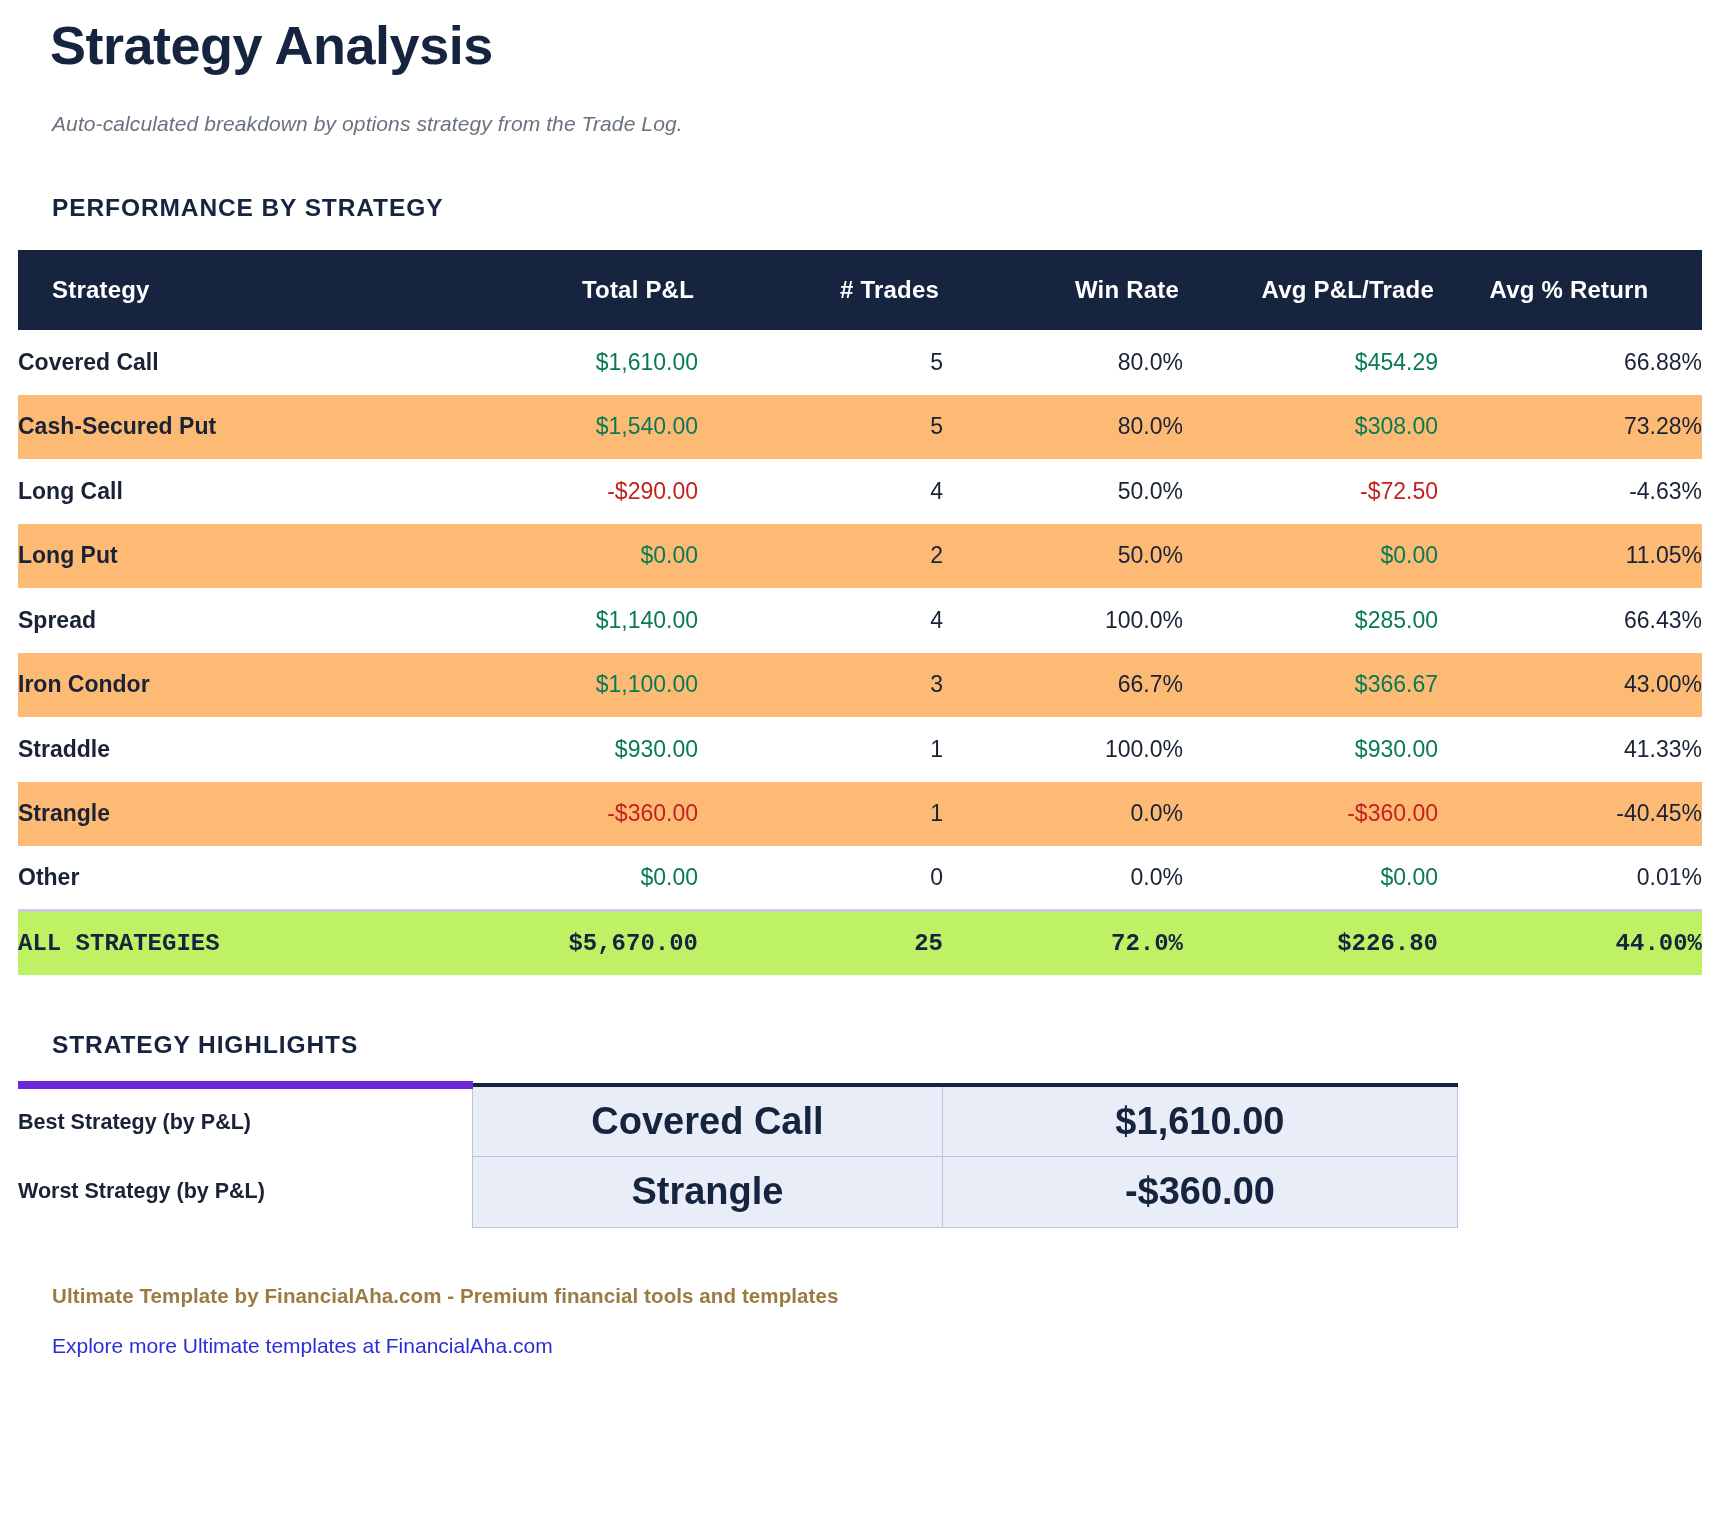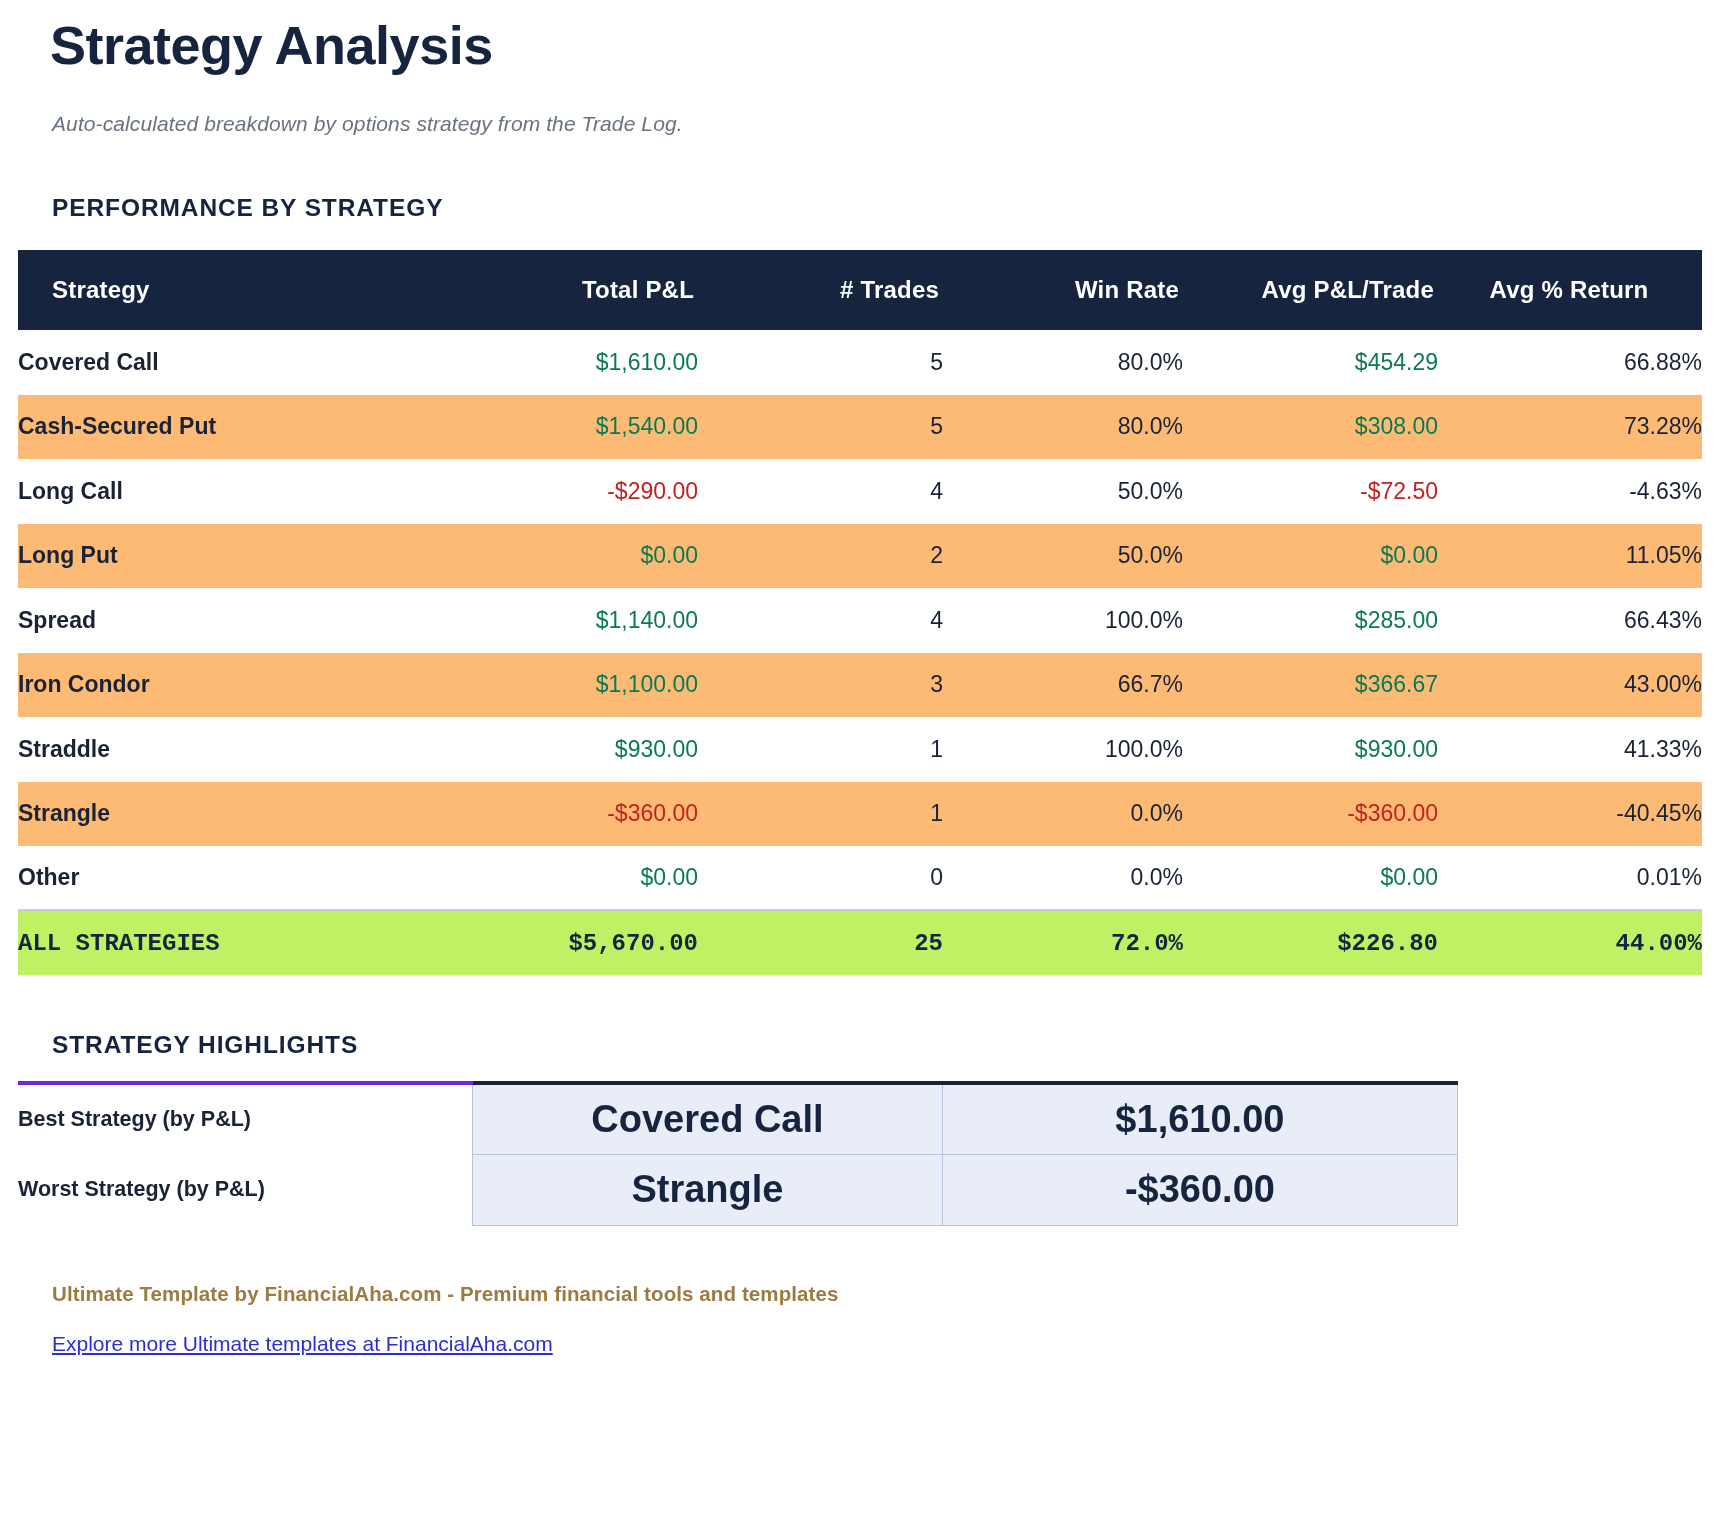--- a/index.html
+++ b/index.html
@@ -135,21 +135,21 @@
 
   table.hl tr { height: 71px; }
   table.hl td { padding: 0; vertical-align: middle; }
 
   td.hl-label {
     font-size: 21.5px;
     font-weight: bold;
     color: #1a2236;
     text-align: left;
     padding-left: 34px;
-    border-top: 4px solid #6d28d9;
+    border-top: 8px solid #6d28d9;
     background: #ffffff;
   }
   tr.hl-row-2 td.hl-label { border-top: none; }
 
   td.hl-cell {
     background: #e8edf8;
     border: 1px solid #b9c4dc;
     border-top: 4px solid #16243f;
     text-align: center;
     font-size: 38px;
@@ -168,21 +168,20 @@
     font-weight: bold;
     color: #9b7b42;
     letter-spacing: 0.1px;
   }
   .footer-link {
     display: inline-block;
     margin: 0;
     padding: 26px 0 0 34px;
     font-size: 21px;
     color: #2b2ed6;
-    text-decoration: underline;
     cursor: pointer;
   }
 </style>
 </head>
 <body>
 
 <div class="page">
 
   <h1 class="title">Strategy Analysis</h1>
   <p class="subtitle">Auto-calculated breakdown by options strategy from the Trade Log.</p>

